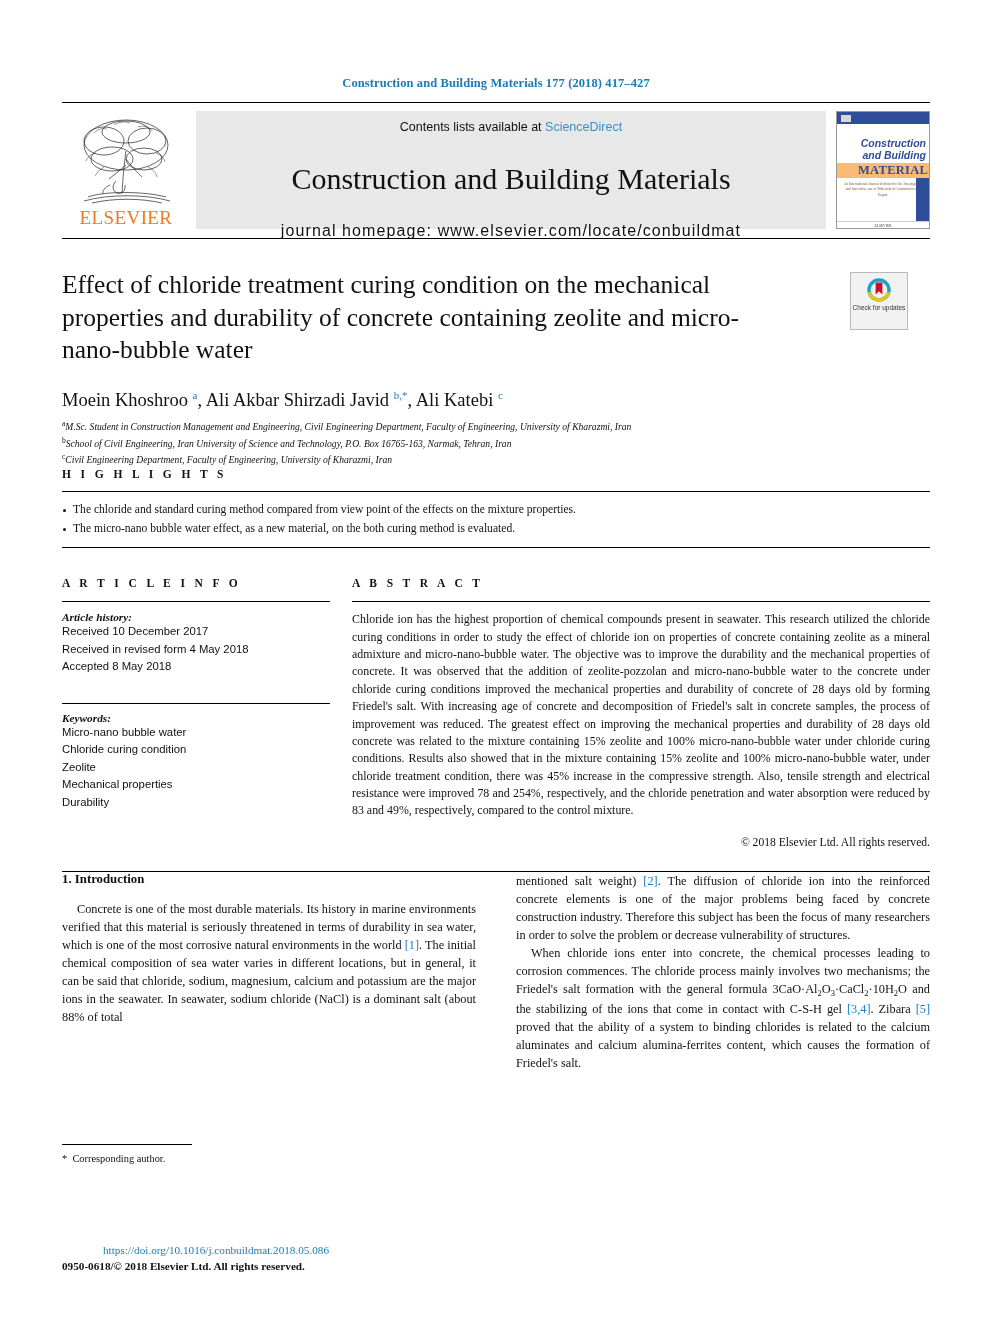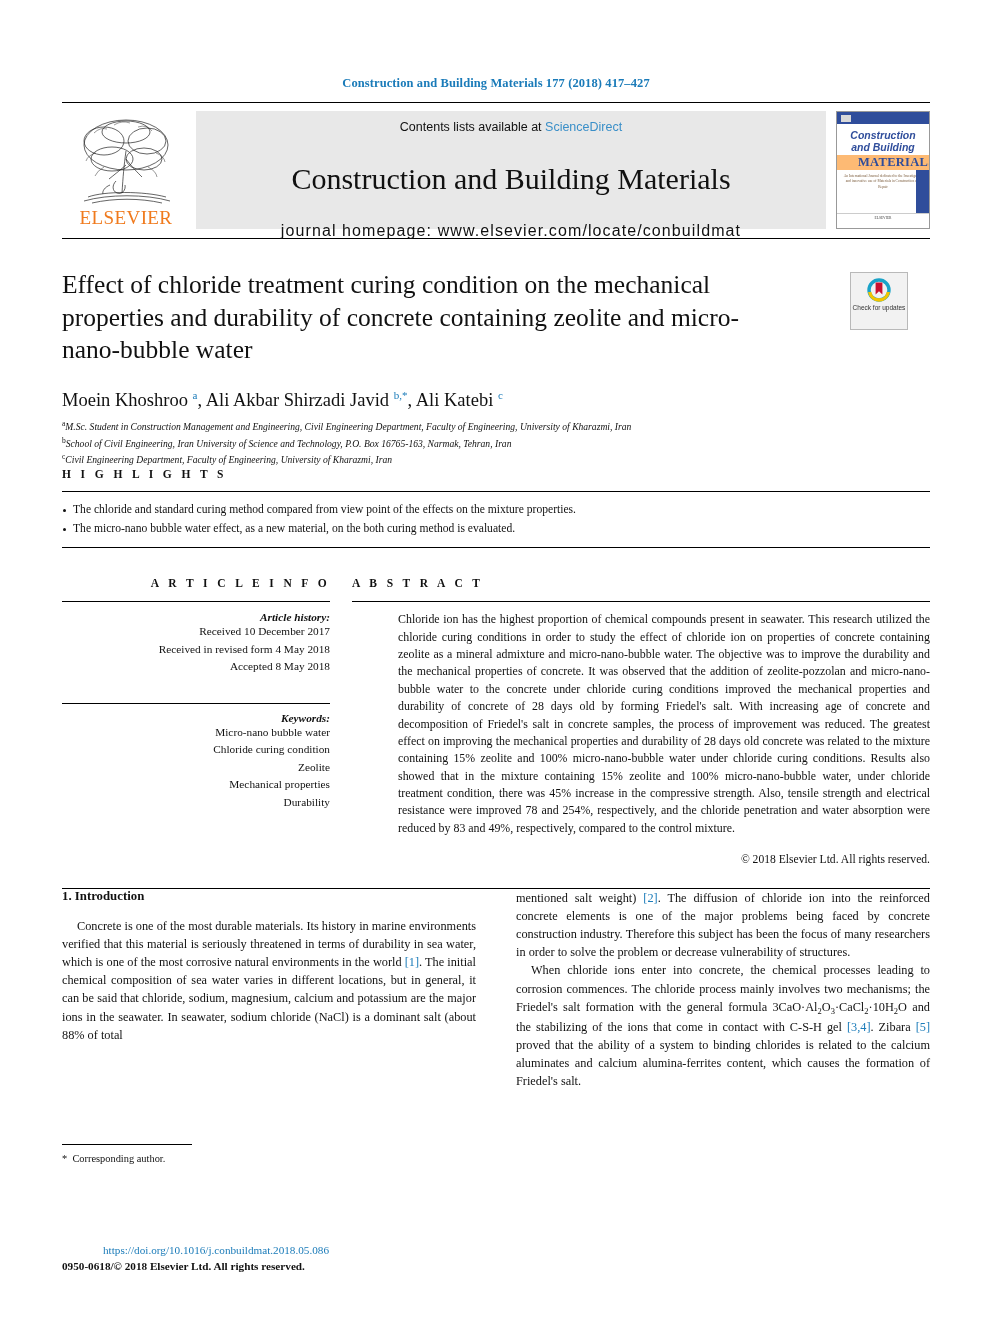--- a/index.html
+++ b/index.html
@@ -114,22 +114,22 @@
     height: 12px;
     background: #2f4d9b;
     position: relative;
   }
   .cover-top:after{
     content:"";
     position:absolute; left:4px; top:3px; width:10px; height:7px; background:#d8d8d8;
   }
   .cover-title {
     background: #ffffff;
-    padding: 6px 3px 1px 3px;
-    text-align: center;
+    padding: 14px 3px 1px 3px;
+    text-align: right;
   }
   .cover-title .l1, .cover-title .l2 {
     font-family: "Liberation Sans", sans-serif;
     font-weight: bold;
     font-style: italic;
     font-size: 10.5px;
     color: #2f4d9b;
     line-height: 1.12;
   }
   .cover-mat {
@@ -265,36 +265,36 @@
     border-radius: 50%;
     background: #111;
   }
   .hl-rule2 { border-top: 1.3px solid #000; }
 
   
   .info-abs {
     display: flex;
     margin-top: 29px;
   }
-  .col-info { width: 268px; flex: 0 0 268px; text-align: right; }
+  .col-info { width: 268px; flex: 0 0 268px; }
   .col-gap  { width: 22px; flex: 0 0 22px; }
   .col-abs  { flex: 1 1 auto; }
 
   .ia-rule { border-top: 1.5px solid #000; margin-top: 12px; }
-  .ia-body { padding-top: 9px; margin-left: 46px; }
+  .ia-body { padding-top: 9px; }
 
   .history-head, .kw-head {
     font-family: "Liberation Serif", serif;
     font-style: italic;
     font-weight: bold;
     font-size: 11.3px;
     color: #111;
   }
   .history-line, .kw-line {
-    font-family: Liberation Serif, serif;
+    font-family: Liberation Sans, sans-serif;
     font-size: 11.3px;
     line-height: 1.55;
     color: #111;
   }
   .kw-rule {
     border-top: 1.2px solid #000;
     margin-top: 27px;
     padding-top: 8px;
   }
 

